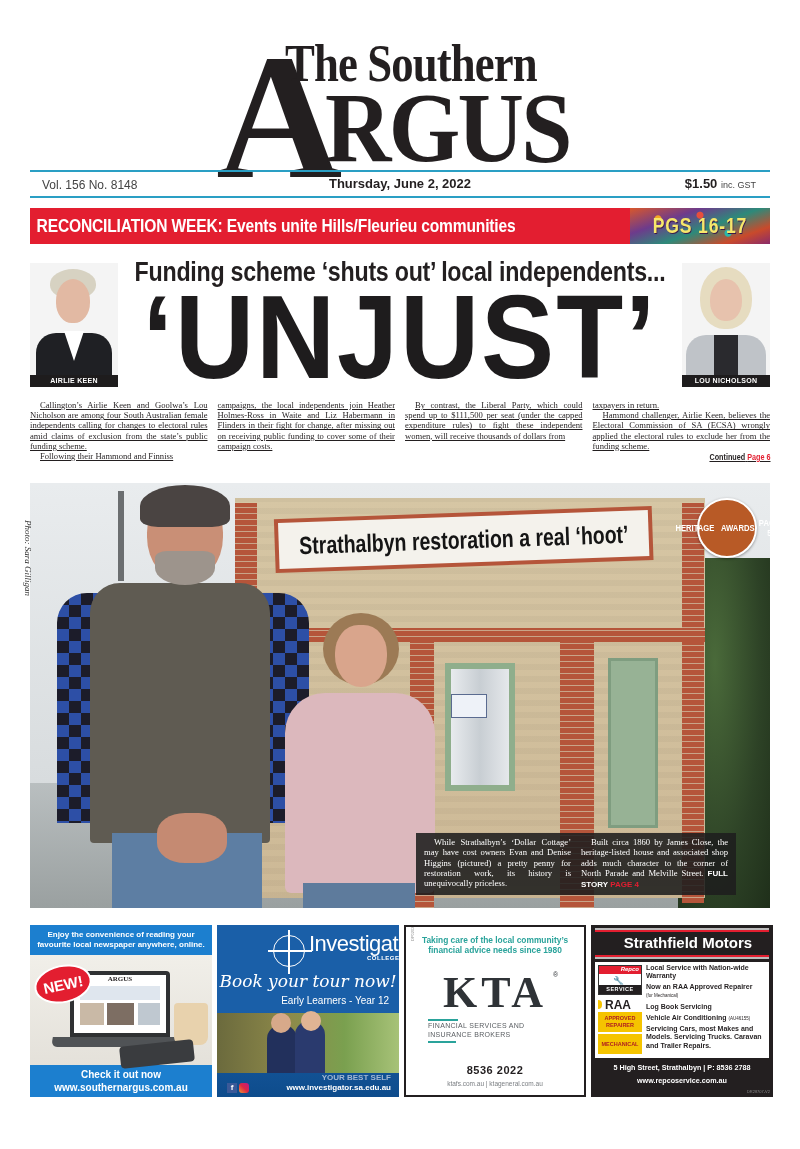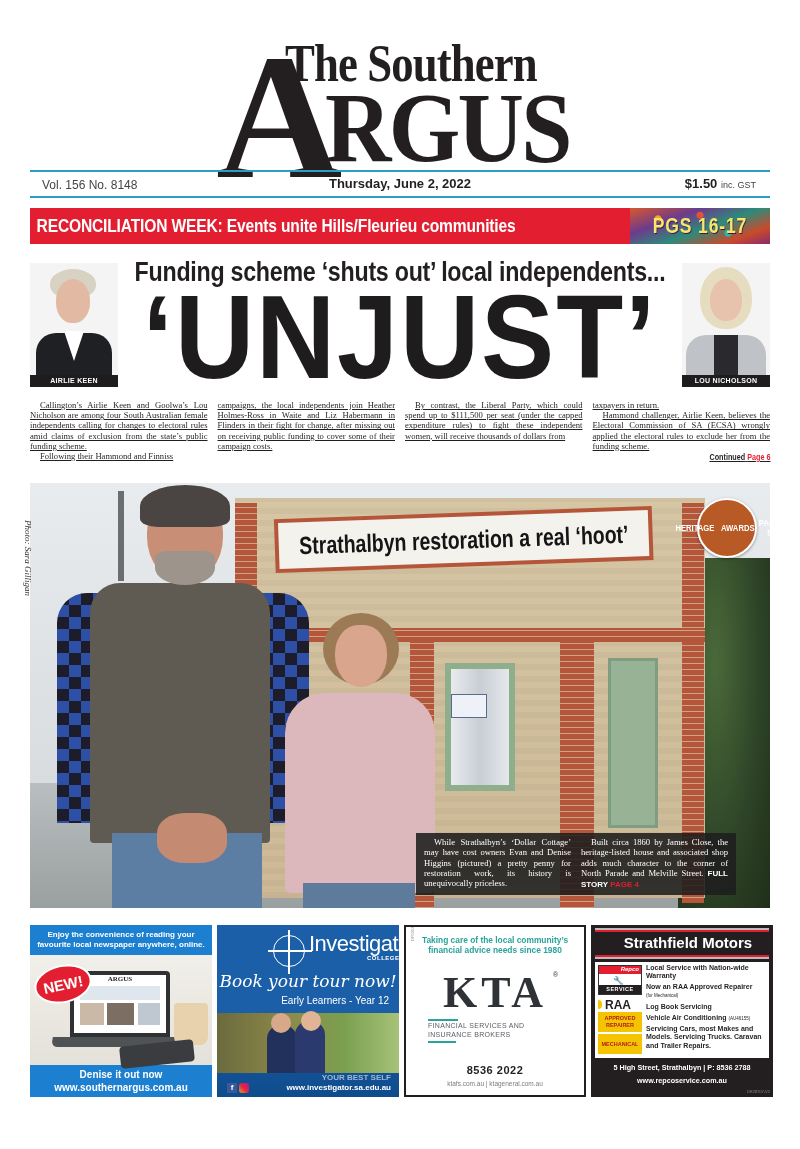--- a/index.html
+++ b/index.html
@@ -361,21 +361,21 @@
         <div style="margin:3px 6px;height:14px;background:#dfe6ee;"></div>
         <div style="margin:2px 6px;height:22px;background:linear-gradient(90deg,#c9b9a6 30%,#fff 30% 34%,#7d6e63 34% 68%,#fff 68% 72%,#bfc8d0 72%);"></div>
       </div>
     </div>
     <div class="laptop-base"></div>
     <div class="coffee"></div>
     <div class="phone"></div>
     <div class="new-burst">NEW!</div>
   </div>
   <div class="bot">
-    <div>Denise it out now</div>
+    <div>Check it out now</div>
     <div>www.southernargus.com.au</div>
   </div>
 </a>
 
 <a class="ad ad-investigator">
   <div class="inv-compass"></div>
   <div class="inv-logo" style="left:92px;">Investigator</div>
   <div class="inv-college" style="left:150px;">COLLEGE</div>
   <div class="inv-book">Book your tour now!</div>
   <div class="inv-early">Early Learners  - Year 12</div>

